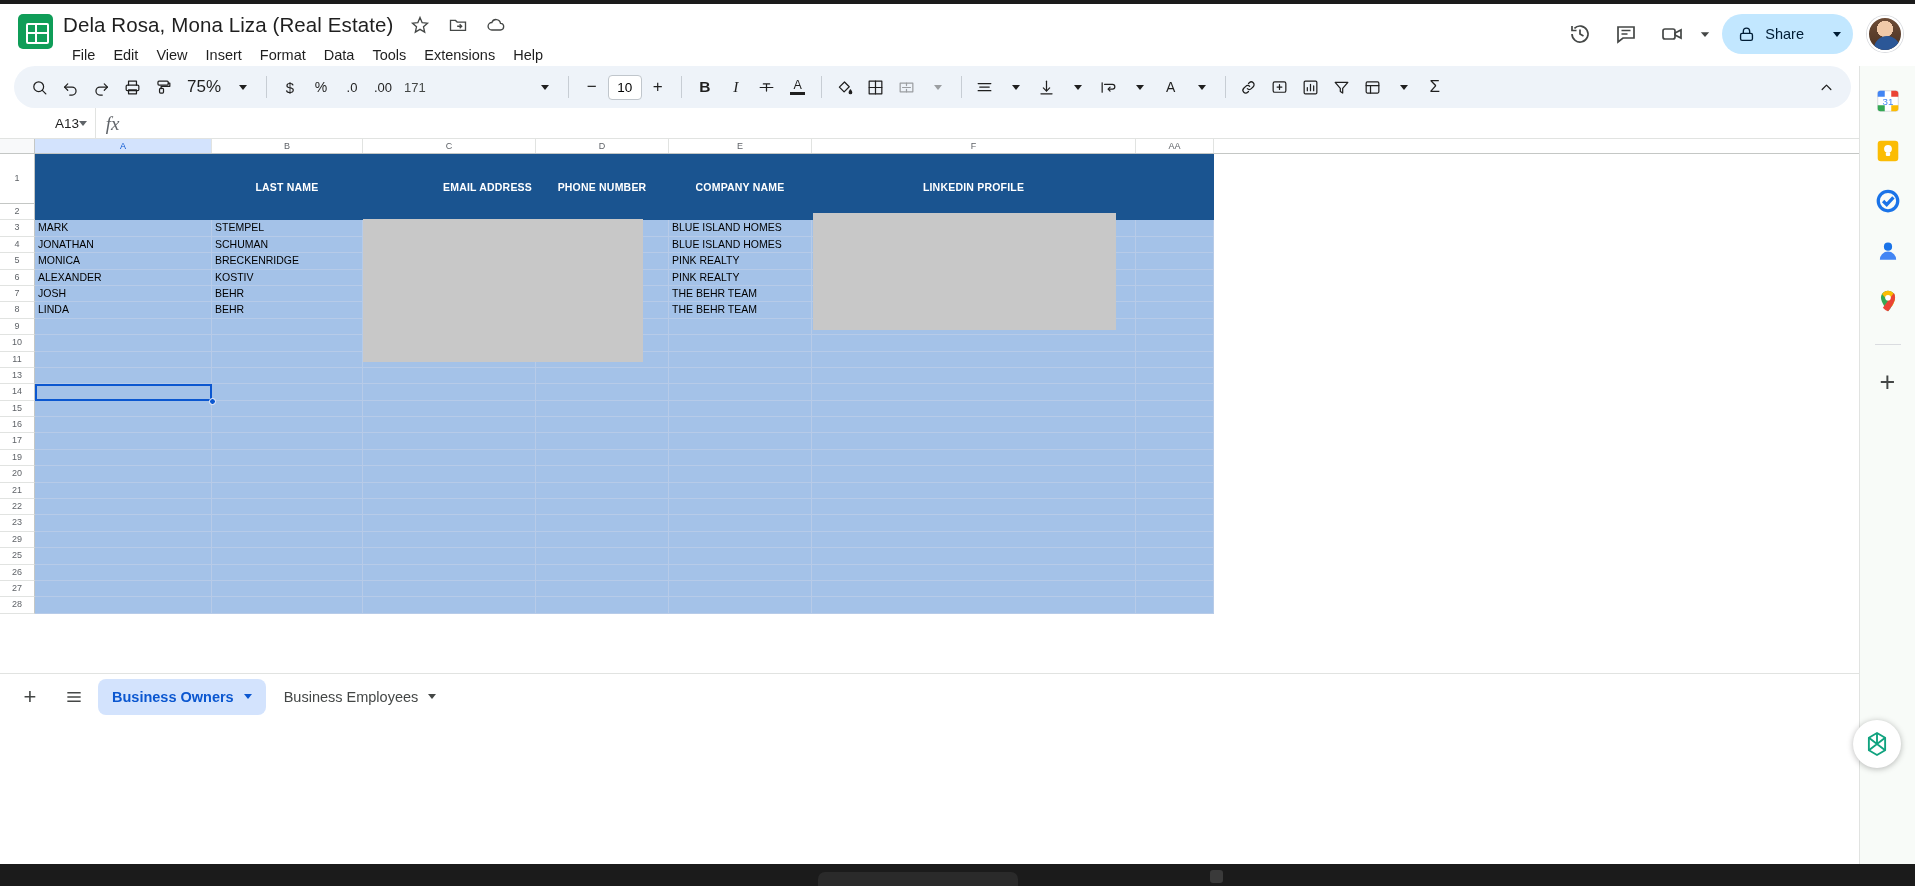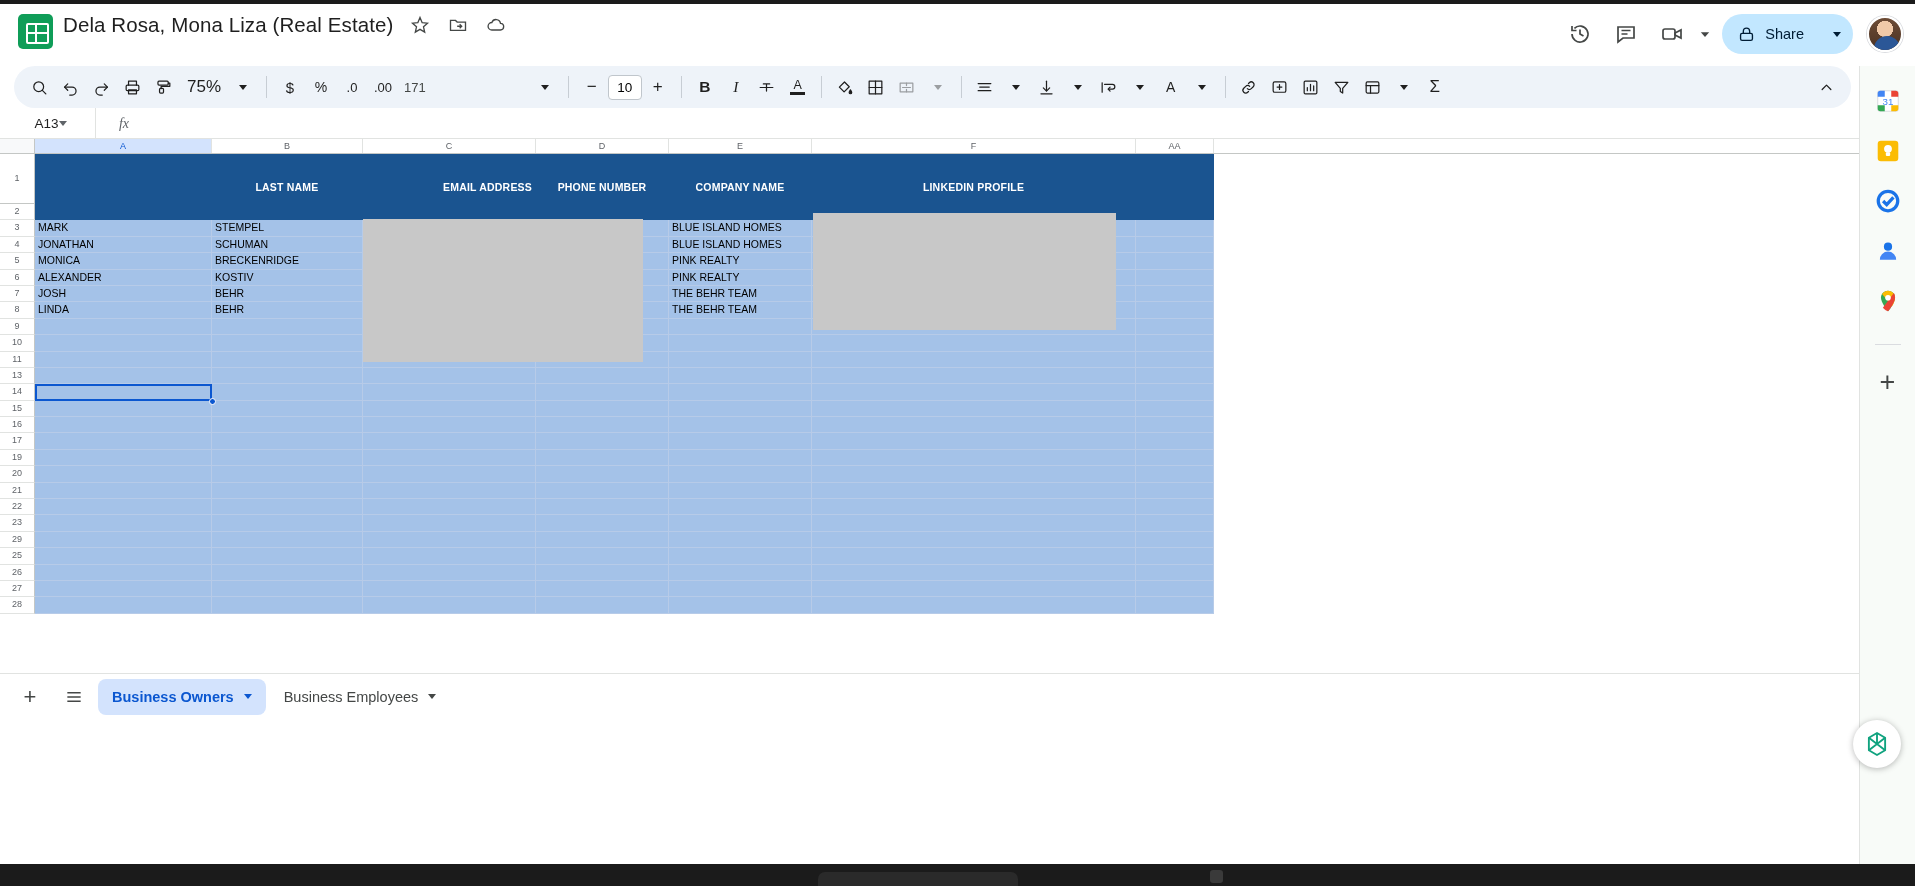--- a/index.html
+++ b/index.html
@@ -68,25 +68,25 @@
   #fontsize-box {
     width:34px; height:25px; border:1px solid #c0c6cc; border-radius:4px; background:#fff;
     display:flex; align-items:center; justify-content:center; font-size:13.5px; cursor:text;
   }
   .tb-text { font-size:15.5px; font-weight:700; }
   .tb-italic { font-size:15.5px; font-style:italic; font-family:"Liberation Serif",serif; }
 
   
   #formula-bar { height:31px; display:flex; align-items:center; border-bottom:1px solid #e1e3e1; background:#fff; }
   #namebox {
-    width:95px; height:100%; display:flex; align-items:center; justify-content:center;
+    width:95px; height:100%; display:flex; align-items:center; justify-content:flex-end;
     padding:0 8px 0 14px; font-size:13.5px; color:#1f1f1f; cursor:pointer;
   }
   #namebox-caret { width:0;height:0;border-left:4px solid transparent;border-right:4px solid transparent;border-top:5px solid #5f6368; }
-  #fx { width:34px; text-align:right; font-size:14px; color:#5f6368; font-style:italic; font-family:"Liberation Serif",serif;
+  #fx { width:34px; text-align:center; font-size:19px; color:#5f6368; font-style:italic; font-family:"Liberation Serif",serif;
         border-left:1px solid #e1e3e1; line-height:31px; height:100%; }
   #formula-input { flex:1; height:100%; font-size:13.5px; color:#1f1f1f; line-height:31px; padding-left:4px; cursor:text; }
 
   
   #grid-area { position:relative; height:520px; background:#fff; overflow:hidden; }
   #colhead { display:flex; height:15px; background:#fff; border-bottom:1px solid #c4c7c5; position:relative; }
   .corner { width:35px; min-width:35px; background:#f8f9fa; border-right:1px solid #c4c7c5; }
   .ch {
     border-right:1px solid #e1e3e1; font-size:9px; color:#5f6368; text-align:center; line-height:15px;
     background:#fff; cursor:pointer; overflow:hidden;
@@ -170,20 +170,31 @@
         <svg viewBox="0 0 24 24">
             <path d="M3 6.5h6l2 2h10v10H3z"></path>
             <path d="M11 13.5h5M14 11.2l2.4 2.3-2.4 2.3"></path>
           </svg>
       </div>
       <div class="ticon">
         <svg viewBox="0 0 24 24">
             <path d="M7 18h10a4 4 0 0 0 .4-8 5.4 5.4 0 0 0-10.4-1A3.7 3.7 0 0 0 7 18z"></path>
           </svg>
       </div>
+    </div>
+    <div id="menubar">
+      <div class="menu-item">File</div>
+      <div class="menu-item">Edit</div>
+      <div class="menu-item">View</div>
+      <div class="menu-item">Insert</div>
+      <div class="menu-item">Format</div>
+      <div class="menu-item">Data</div>
+      <div class="menu-item">Tools</div>
+      <div class="menu-item">Extensions</div>
+      <div class="menu-item">Help</div>
     </div>
   </div>
 
   <div id="top-right">
     <div class="tr-icon">
       <svg viewBox="0 0 24 24">
           <path d="M4 12a8 8 0 1 0 2.4-5.7"></path>
           <polyline points="4,4 4,8.5 8.5,8.5"></polyline>
           <polyline points="12,7.5 12,12 15.5,14"></polyline>
         </svg>

